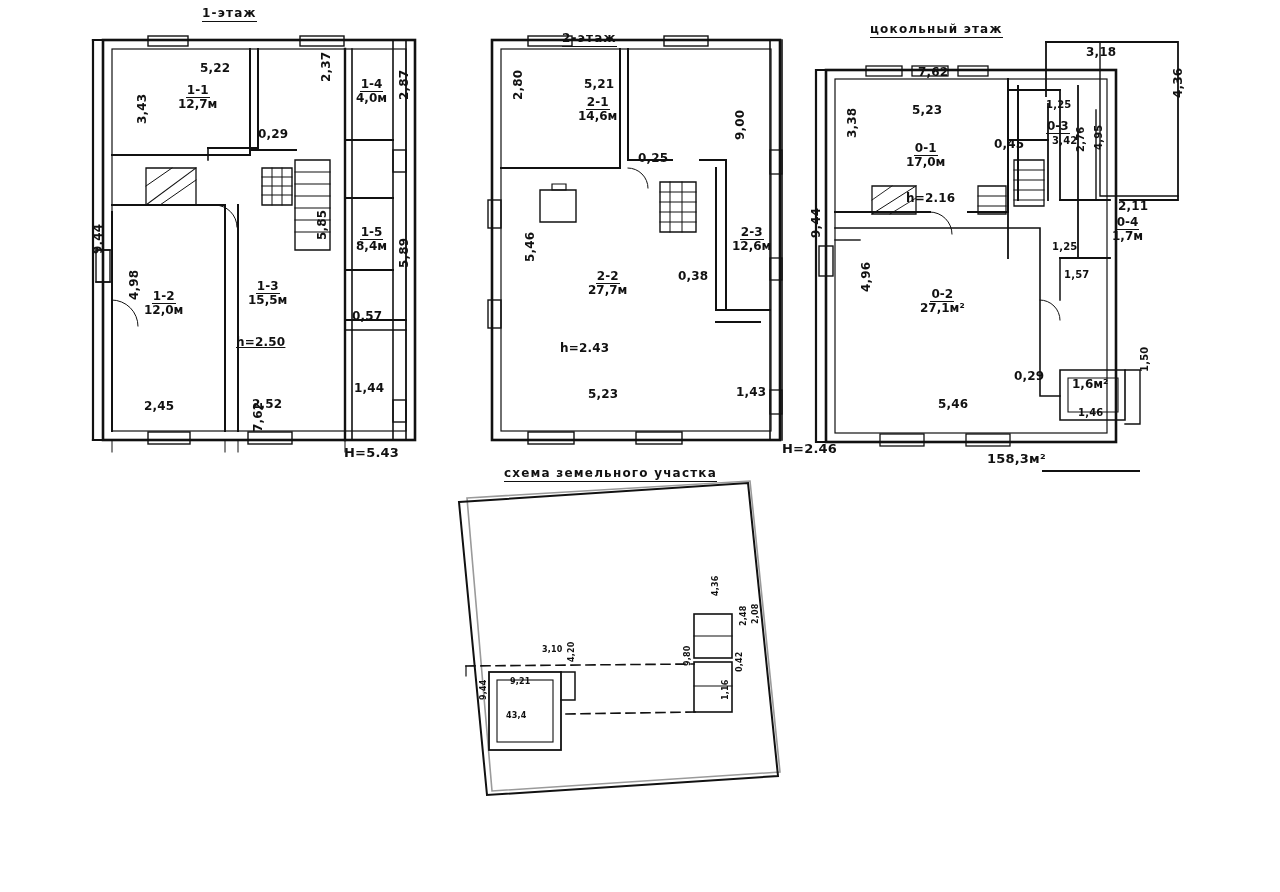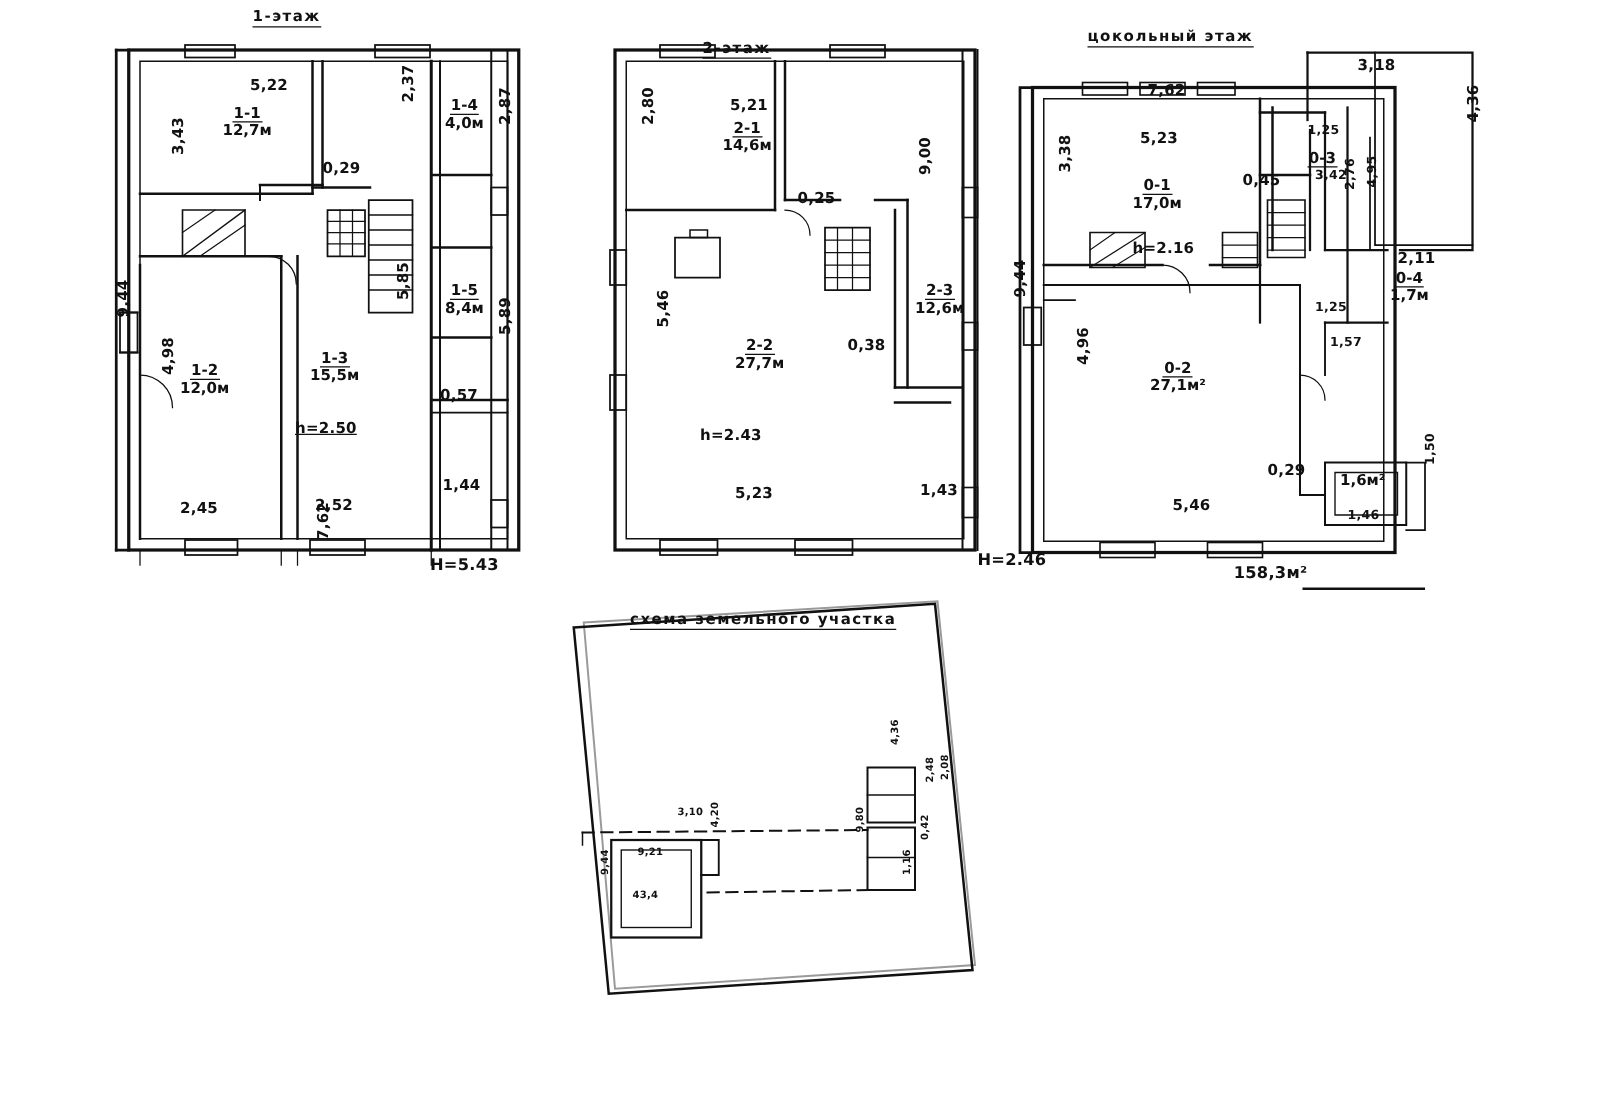--- a/index.html
+++ b/index.html
@@ -260,21 +260,21 @@
 
       <path d="M466 666 L694 664" stroke-width="1.6" stroke-dasharray="9 6"></path>
       <path d="M566 714 L696 712" stroke-width="1.6" stroke-dasharray="9 6"></path>
       <path d="M466 666 L466 676" stroke-width="1.2"></path>
     </g>
   </svg>
 
   <div class="title" style="left:202px; top:6px;"><span class="ul">1-этаж</span></div>
   <div class="title" style="left:562px; top:31px;"><span class="ul">2-этаж</span></div>
   <div class="title" style="left:870px; top:22px;"><span class="ul">цокольный этаж</span></div>
-  <div class="title" style="left:504px; top:488px;"><span class="ul">схема земельного участка</span></div>
+  <div class="title" style="left:504px; top:466px;"><span class="ul">схема земельного участка</span></div>
 
   <div class="room" style="left:178px; top:84px;"><span class="num">1-1</span><br><span>12,7м</span></div>
   <div class="room" style="left:144px; top:290px;"><span class="num">1-2</span><br><span>12,0м</span></div>
   <div class="room" style="left:248px; top:280px;"><span class="num">1-3</span><br><span>15,5м</span></div>
   <div class="room small" style="left:356px; top:78px;"><span class="num">1-4</span><br><span>4,0м</span></div>
   <div class="room small" style="left:356px; top:226px;"><span class="num">1-5</span><br><span>8,4м</span></div>
 
   <div class="lbl bold" style="left:200px; top:62px;">5,22</div>
   <div class="lbl bold rot" style="left:136px; top:124px;">3,43</div>
   <div class="lbl bold rot" style="left:92px; top:254px;">9,44</div>

